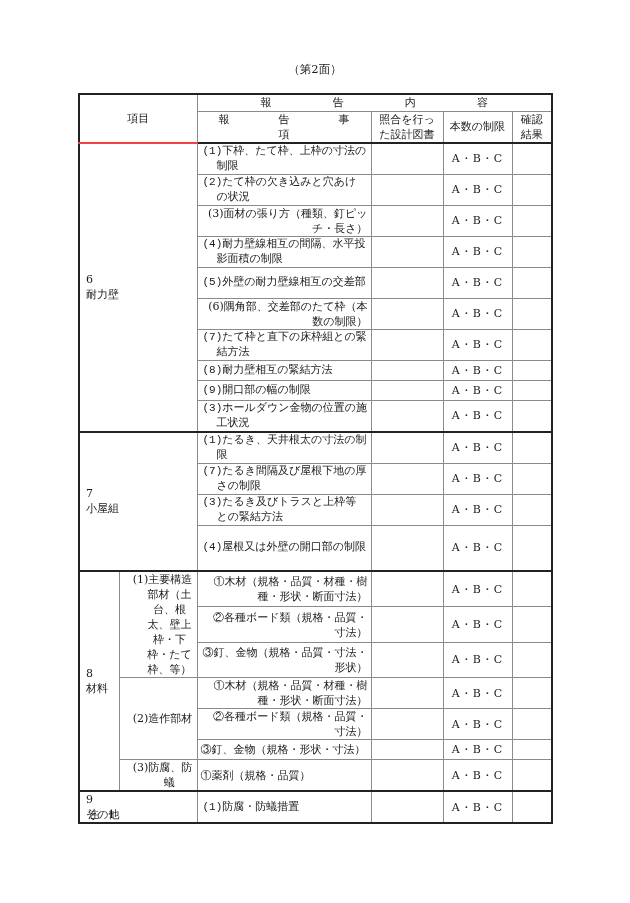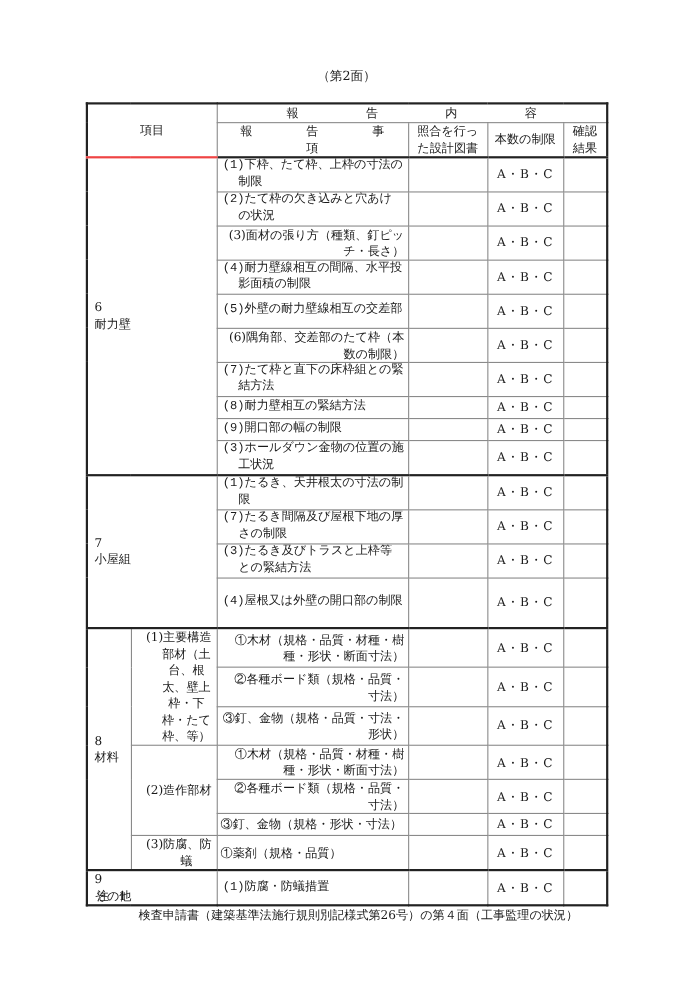--- a/index.html
+++ b/index.html
@@ -298,14 +298,13 @@
     <td></td>
   </tr>
 </tbody>
   </table>
 
 <div class="notes">
   <div class="line1">
     <span class="nlabel">注</span>
     <span class="nnum">1</span>
   </div>
-  <div class="line2">検査申請書（建築基準法施行規則別記様式第26号）の第４面（工事監理の状況）</div>
 </div>
 
 </body></html>

